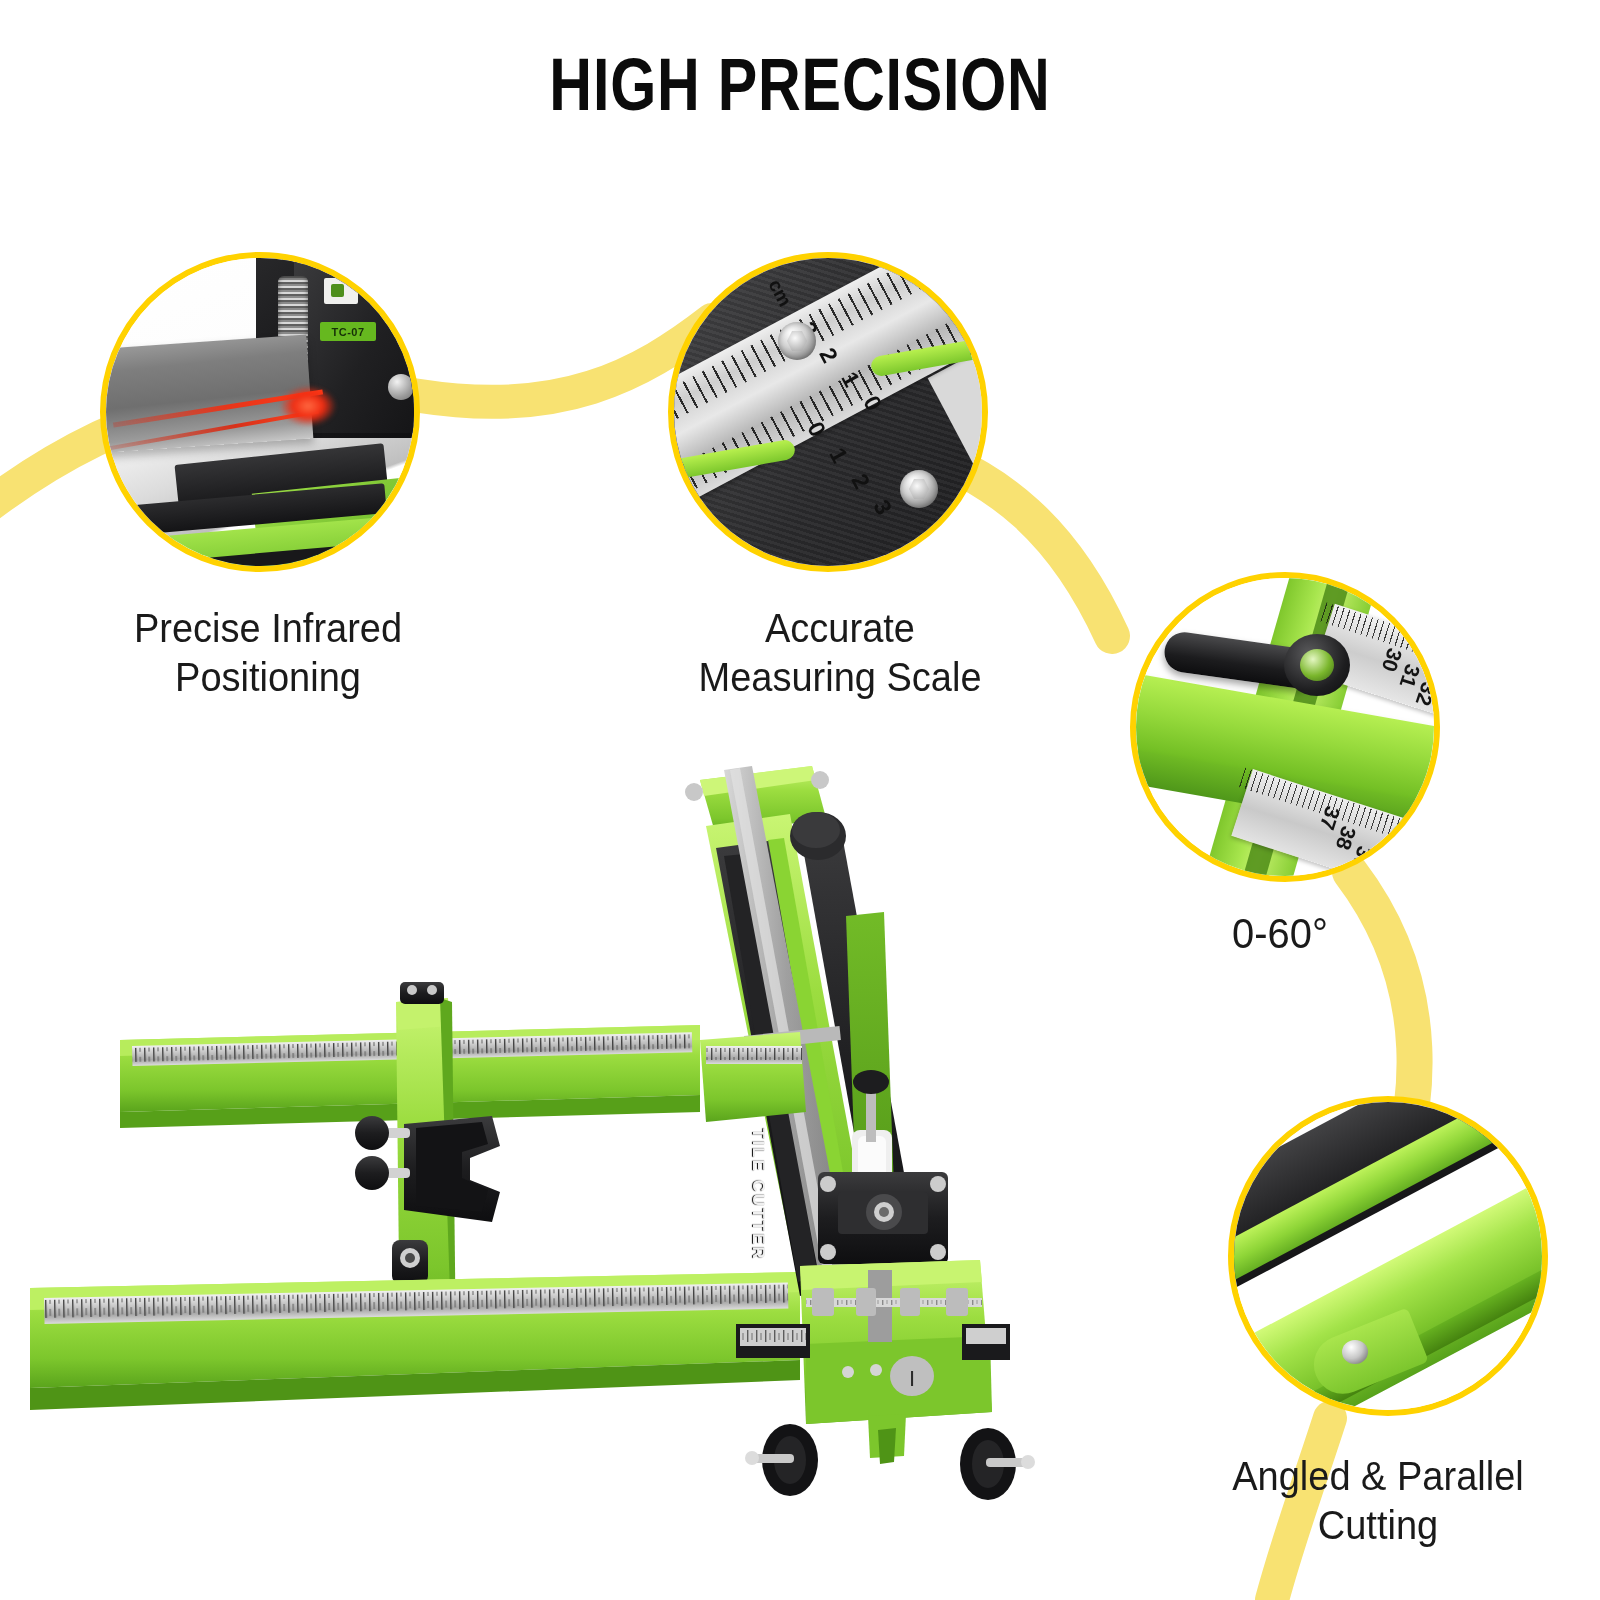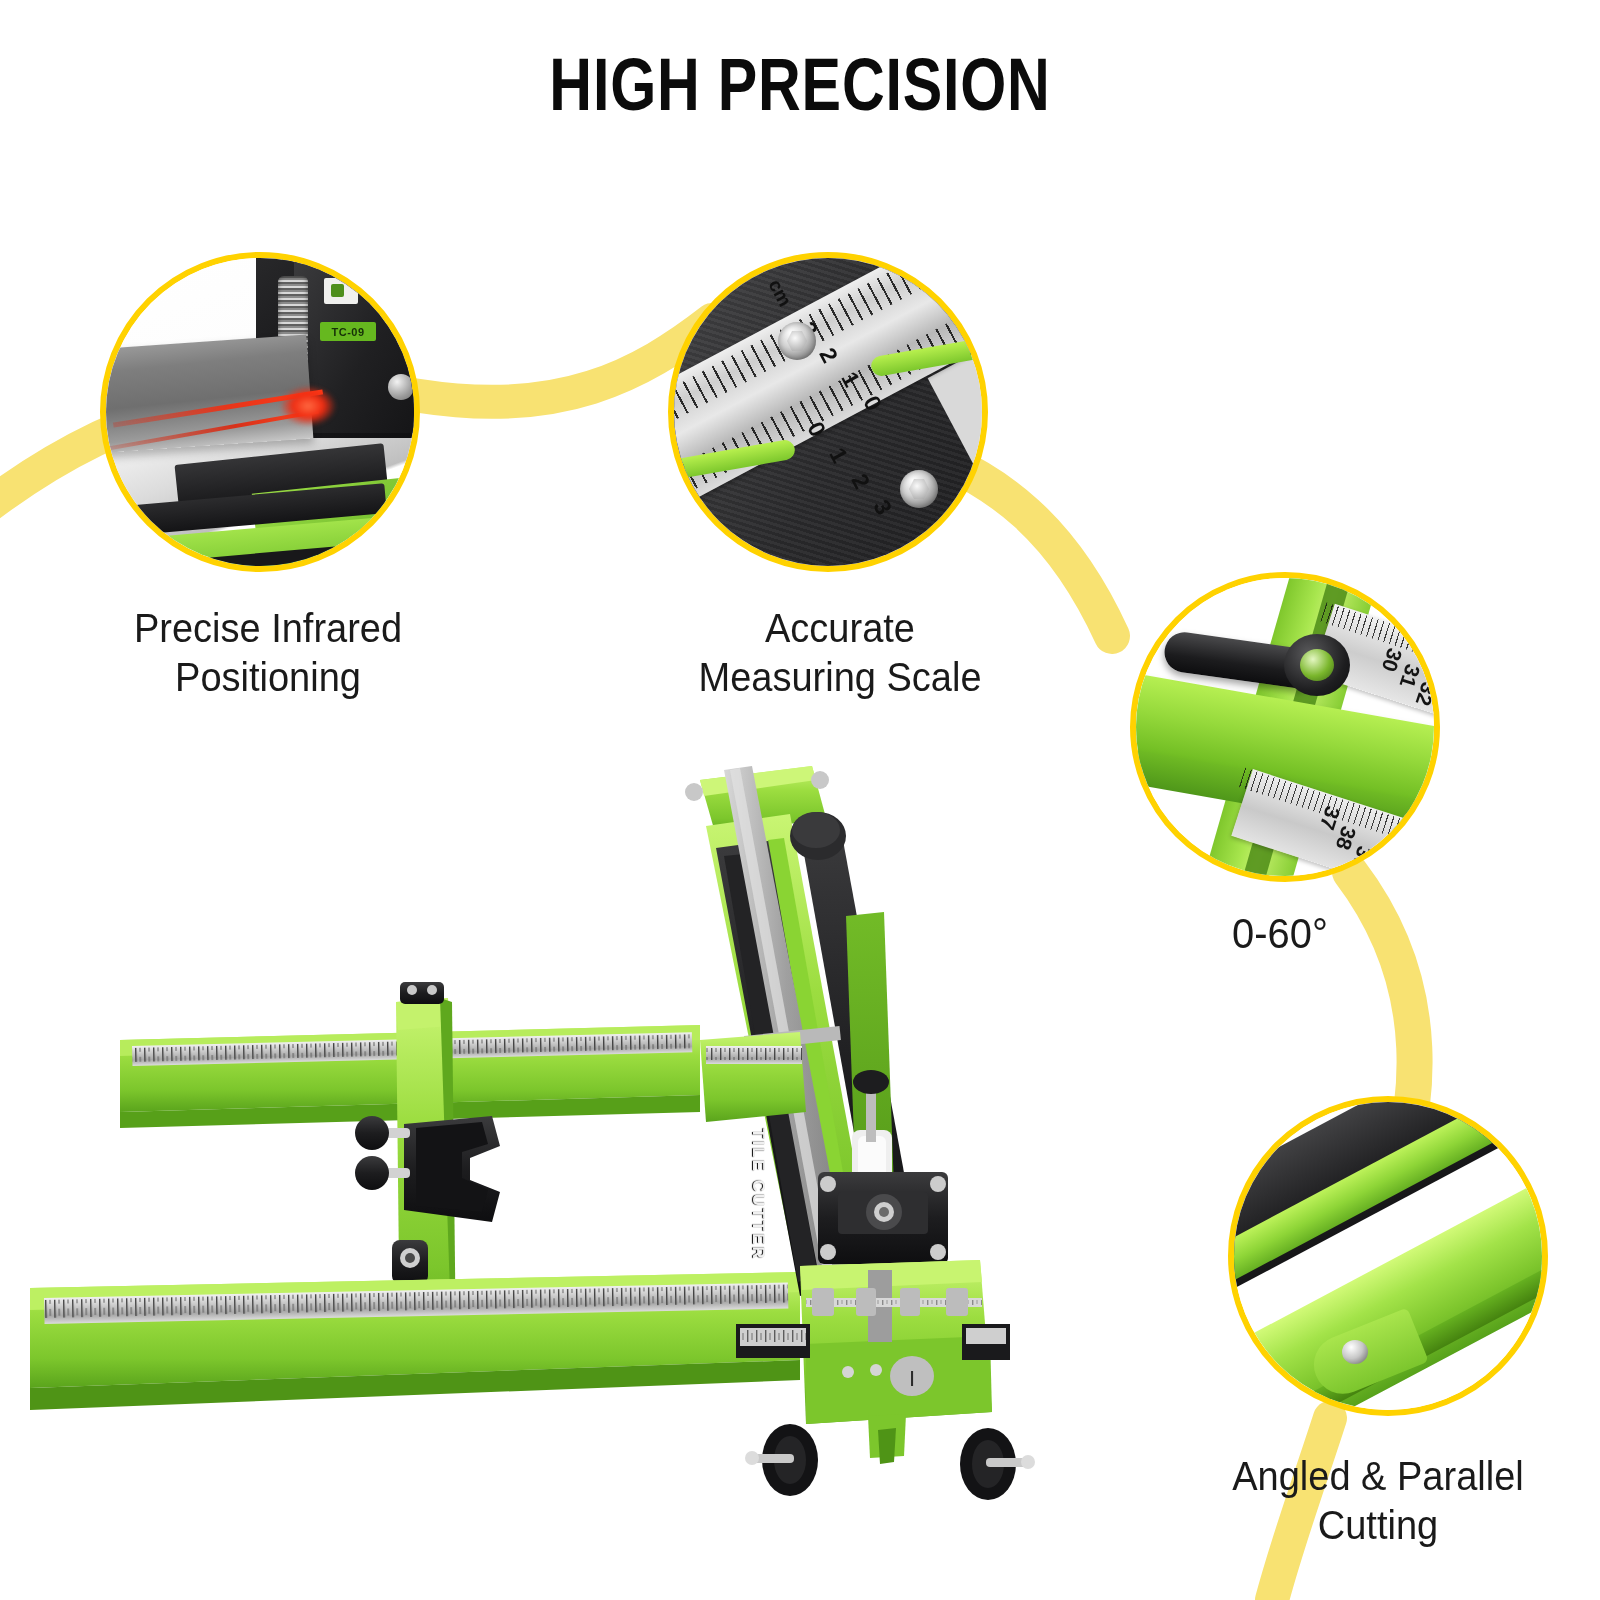--- a/index.html
+++ b/index.html
@@ -338,21 +338,21 @@
     <path d="M 1330 1418 C 1310 1480 1288 1540 1272 1600" fill="none" stroke="#F8E272" stroke-width="34" stroke-linecap="round"></path>
   </svg>
 
   <div class="callout" style="left:100px; top:252px; width:320px; height:320px;">
     <div class="ph c1-bg"></div>
     <div class="ph c1-post"></div>
     <div class="ph c1-dark"></div>
     <div class="ph c1-dark2"></div>
     <div class="ph c1-knurl"></div>
     <div class="ph c1-sticker"></div>
-    <div class="ph c1-tag">TC-09</div>
+    <div class="ph c1-tag">TC-07</div>
     <div class="ph c1-bolt"></div>
     <div class="ph c1-blade"></div>
     <div class="ph c1-laser"></div>
     <div class="ph c1-laser2"></div>
     <div class="ph c1-glow"></div>
     <div class="ph c1-bar"></div>
     <div class="ph c1-green2"></div>
     <div class="ph c1-bar2"></div>
     <div class="ph c1-green"></div>
     <div class="ph c1-blk3"></div>

